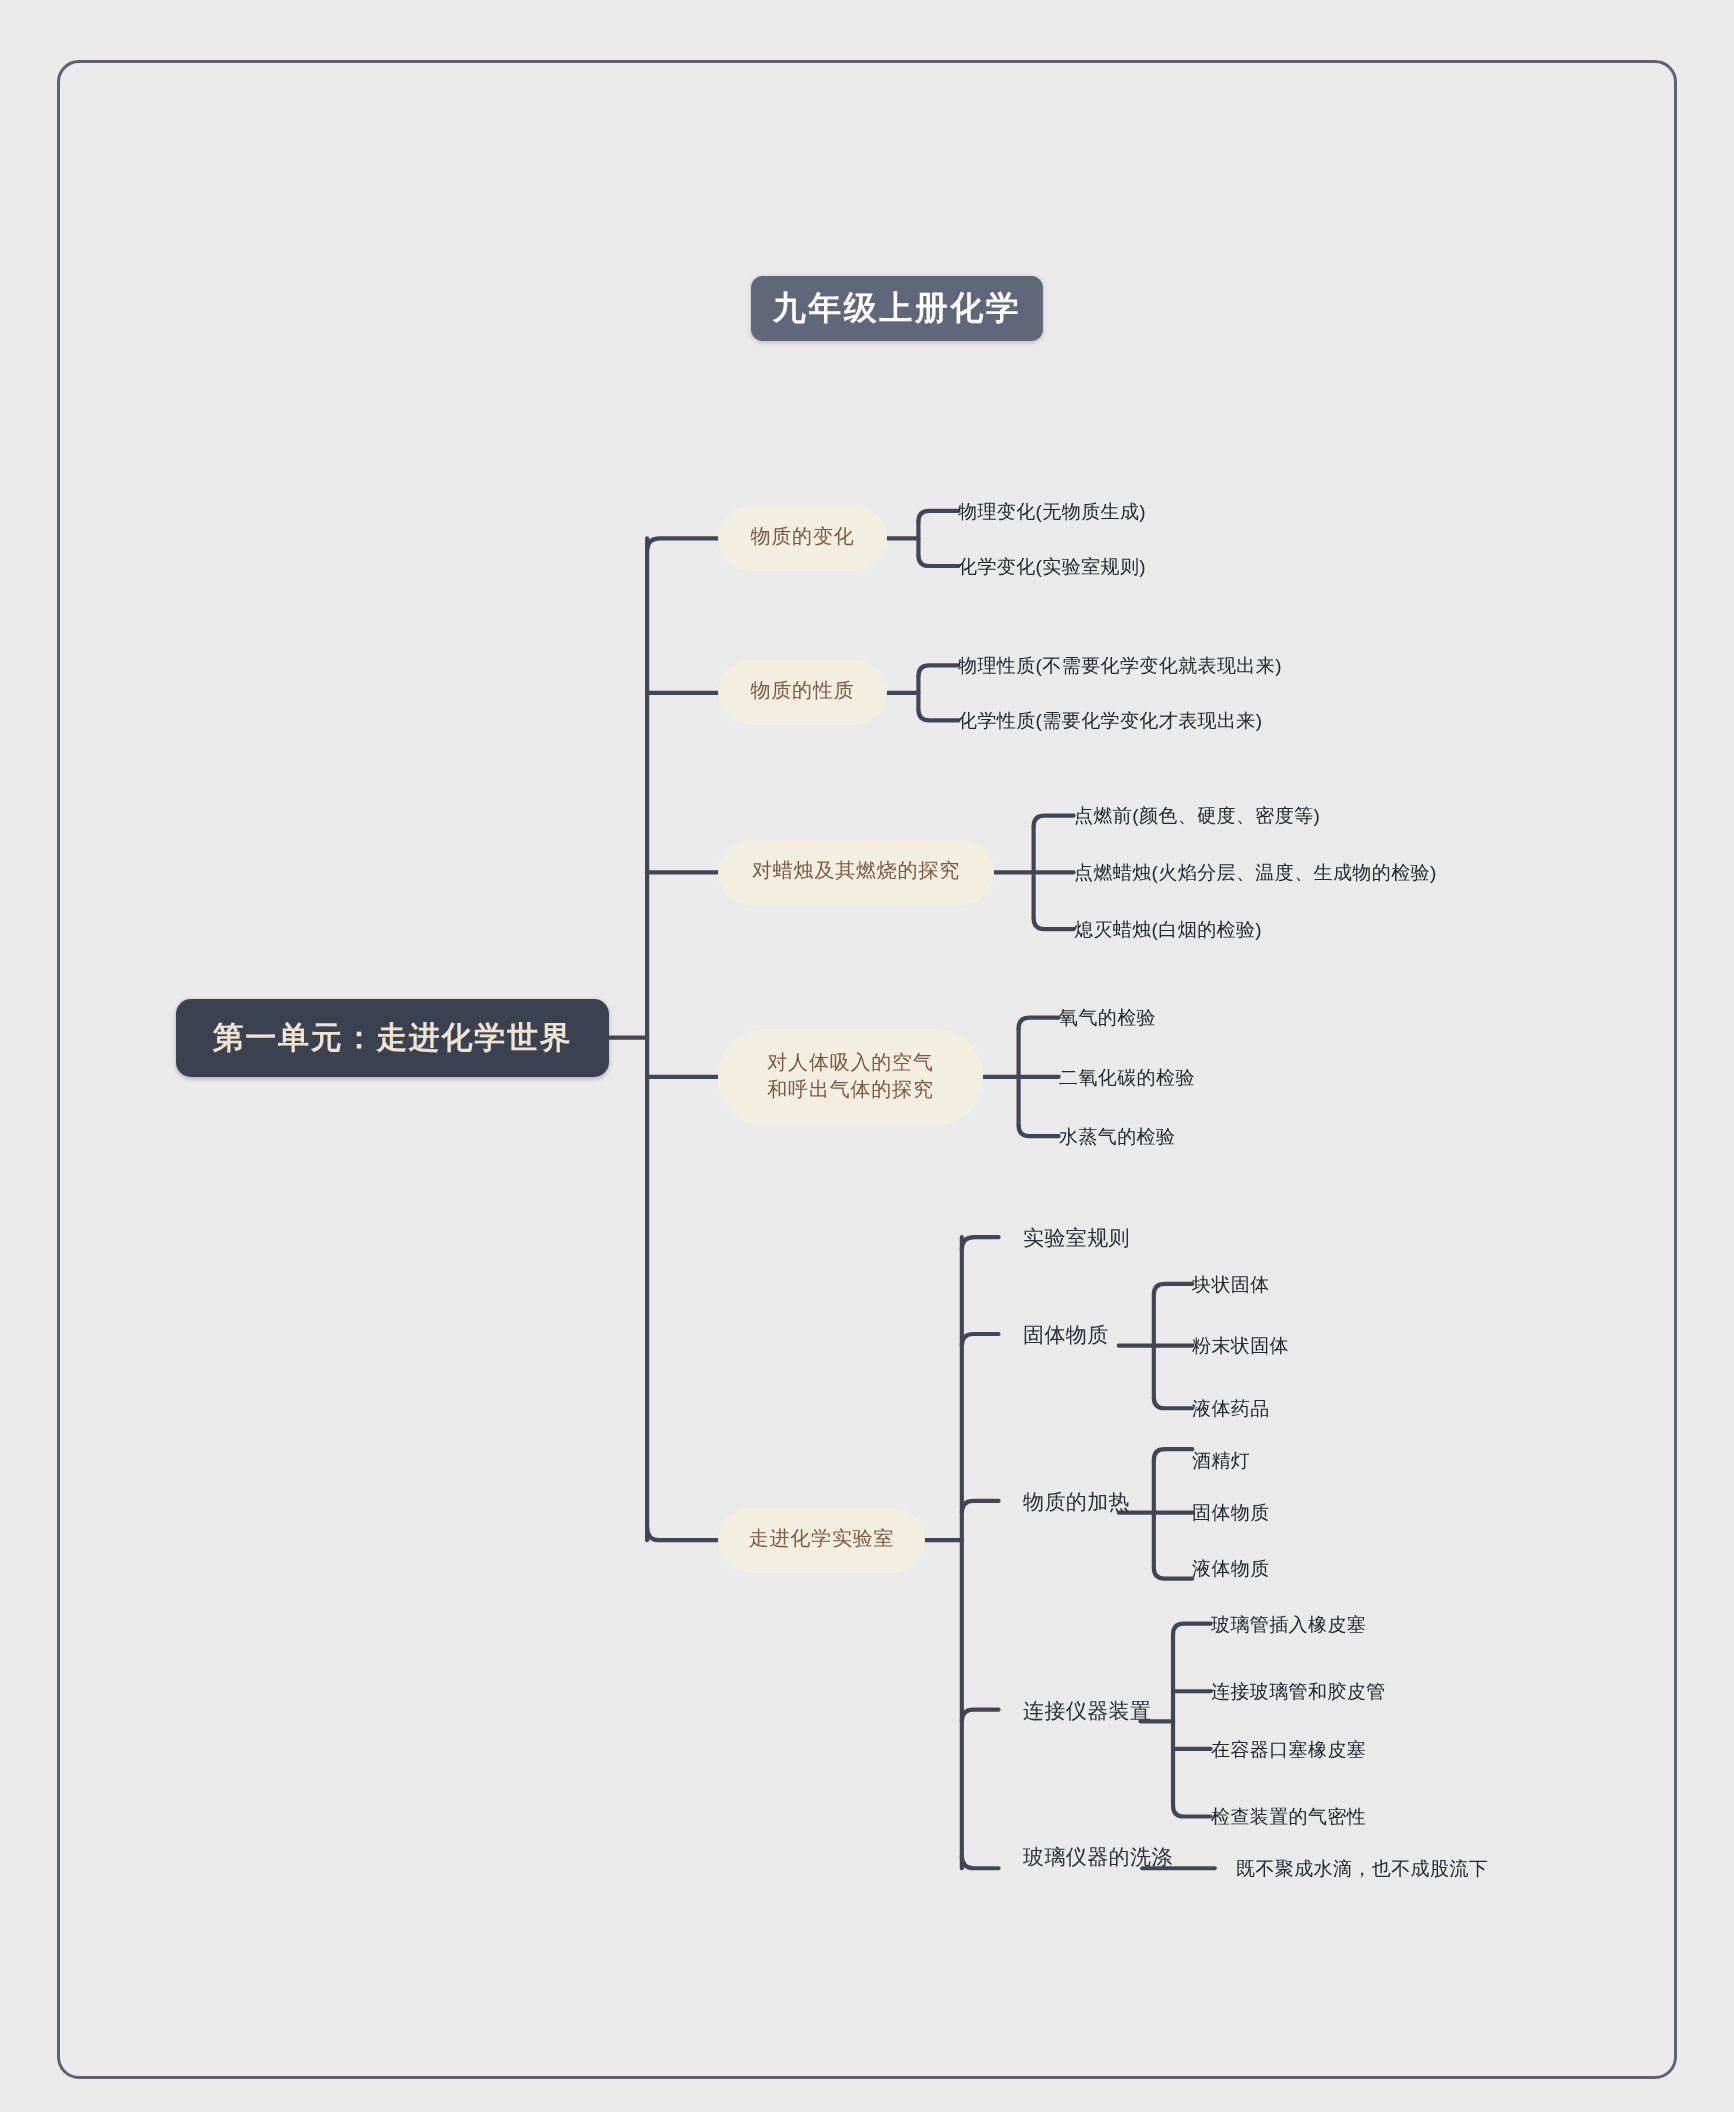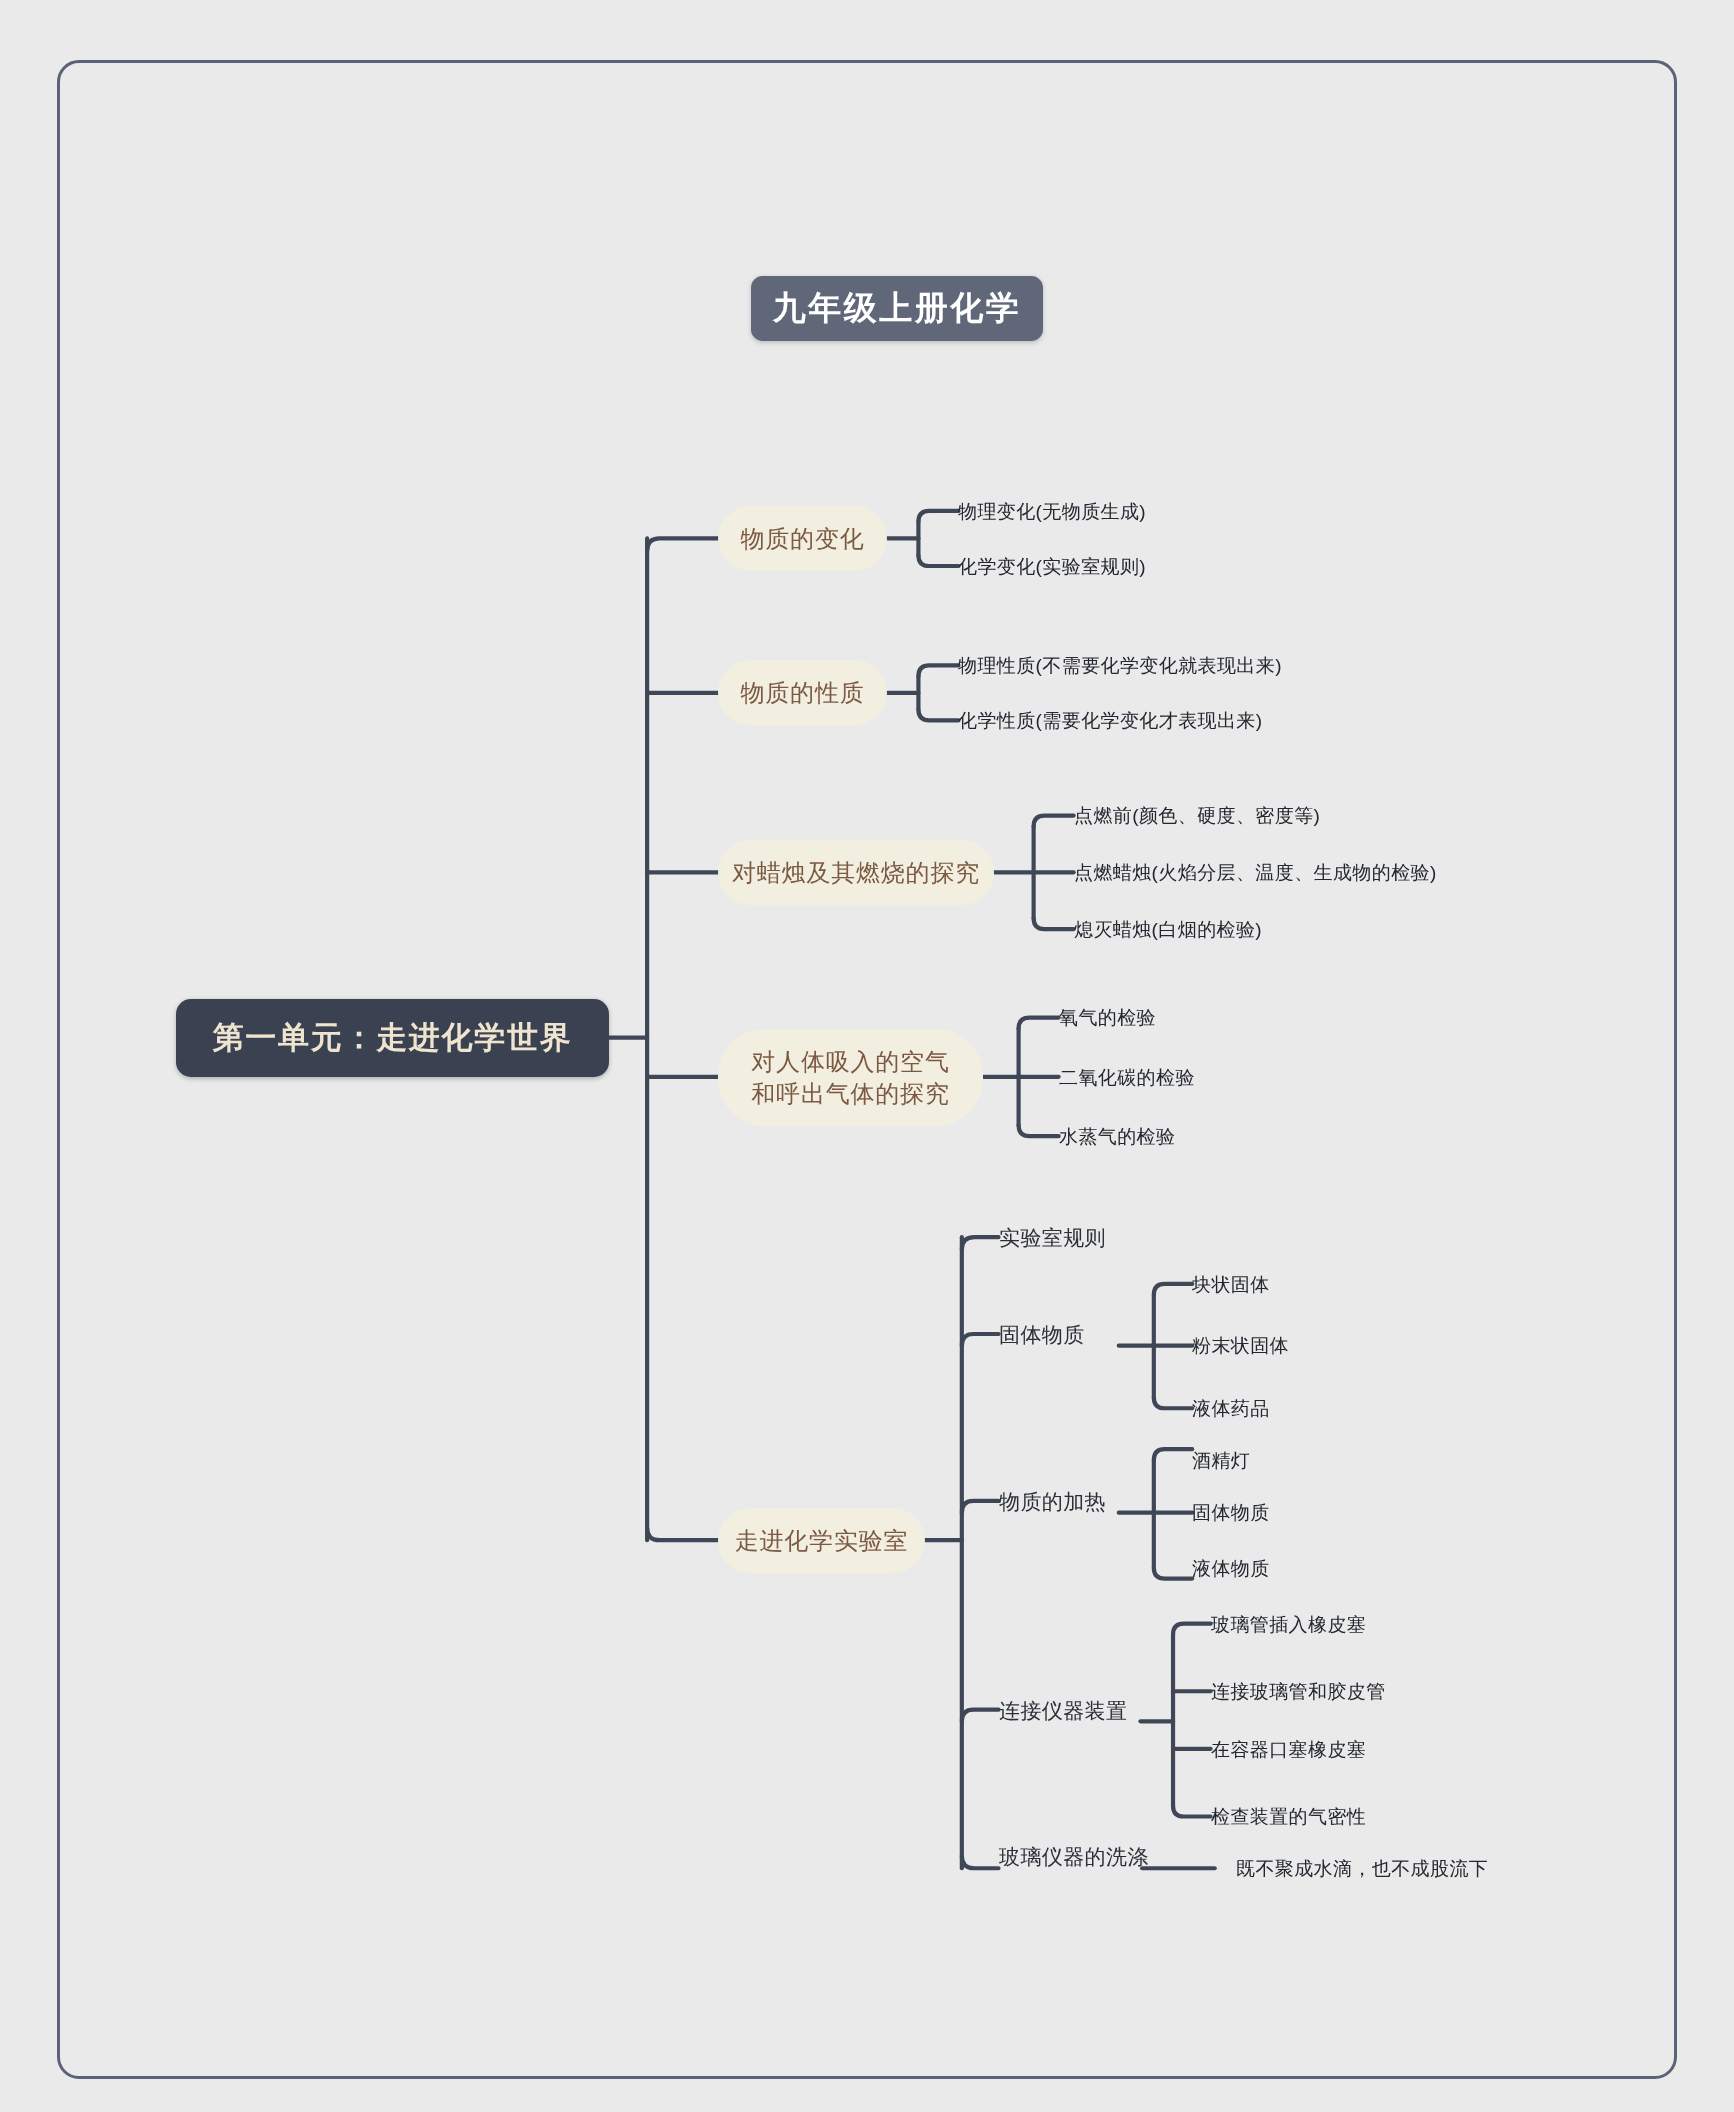--- a/index.html
+++ b/index.html
@@ -67,39 +67,41 @@
     letter-spacing: 1.7px;
     display: flex;
     align-items: center;
     justify-content: center;
     box-shadow: 0 1.7px 4.2px rgba(40,45,58,0.3);
   }
   .pill {
     background: #f2efe1;
     color: #7b5942;
     border-radius: 35px;
-    font-size: 24px;
+    font-size: 20px;
     display: flex;
     align-items: center;
     justify-content: center;
     text-align: right;
     line-height: 1.32;
     letter-spacing: 0.8px;
+    font-family: Liberation Mono, monospace;
   }
   .pill.two-line {
     border-radius: 47px;
     flex-direction: column;
   }
   .pill .ln { display: block; }
   .plain {
     color: #2b2f38;
     font-size: 21px;
     display: flex;
     align-items: center;
     letter-spacing: 0.4px;
+    margin-left: 24px;
   }
   .leaf {
     color: #23272f;
     font-size: 19px;
     display: flex;
     align-items: center;
     letter-spacing: 0.4px;
   }
 </style>
 </head>

